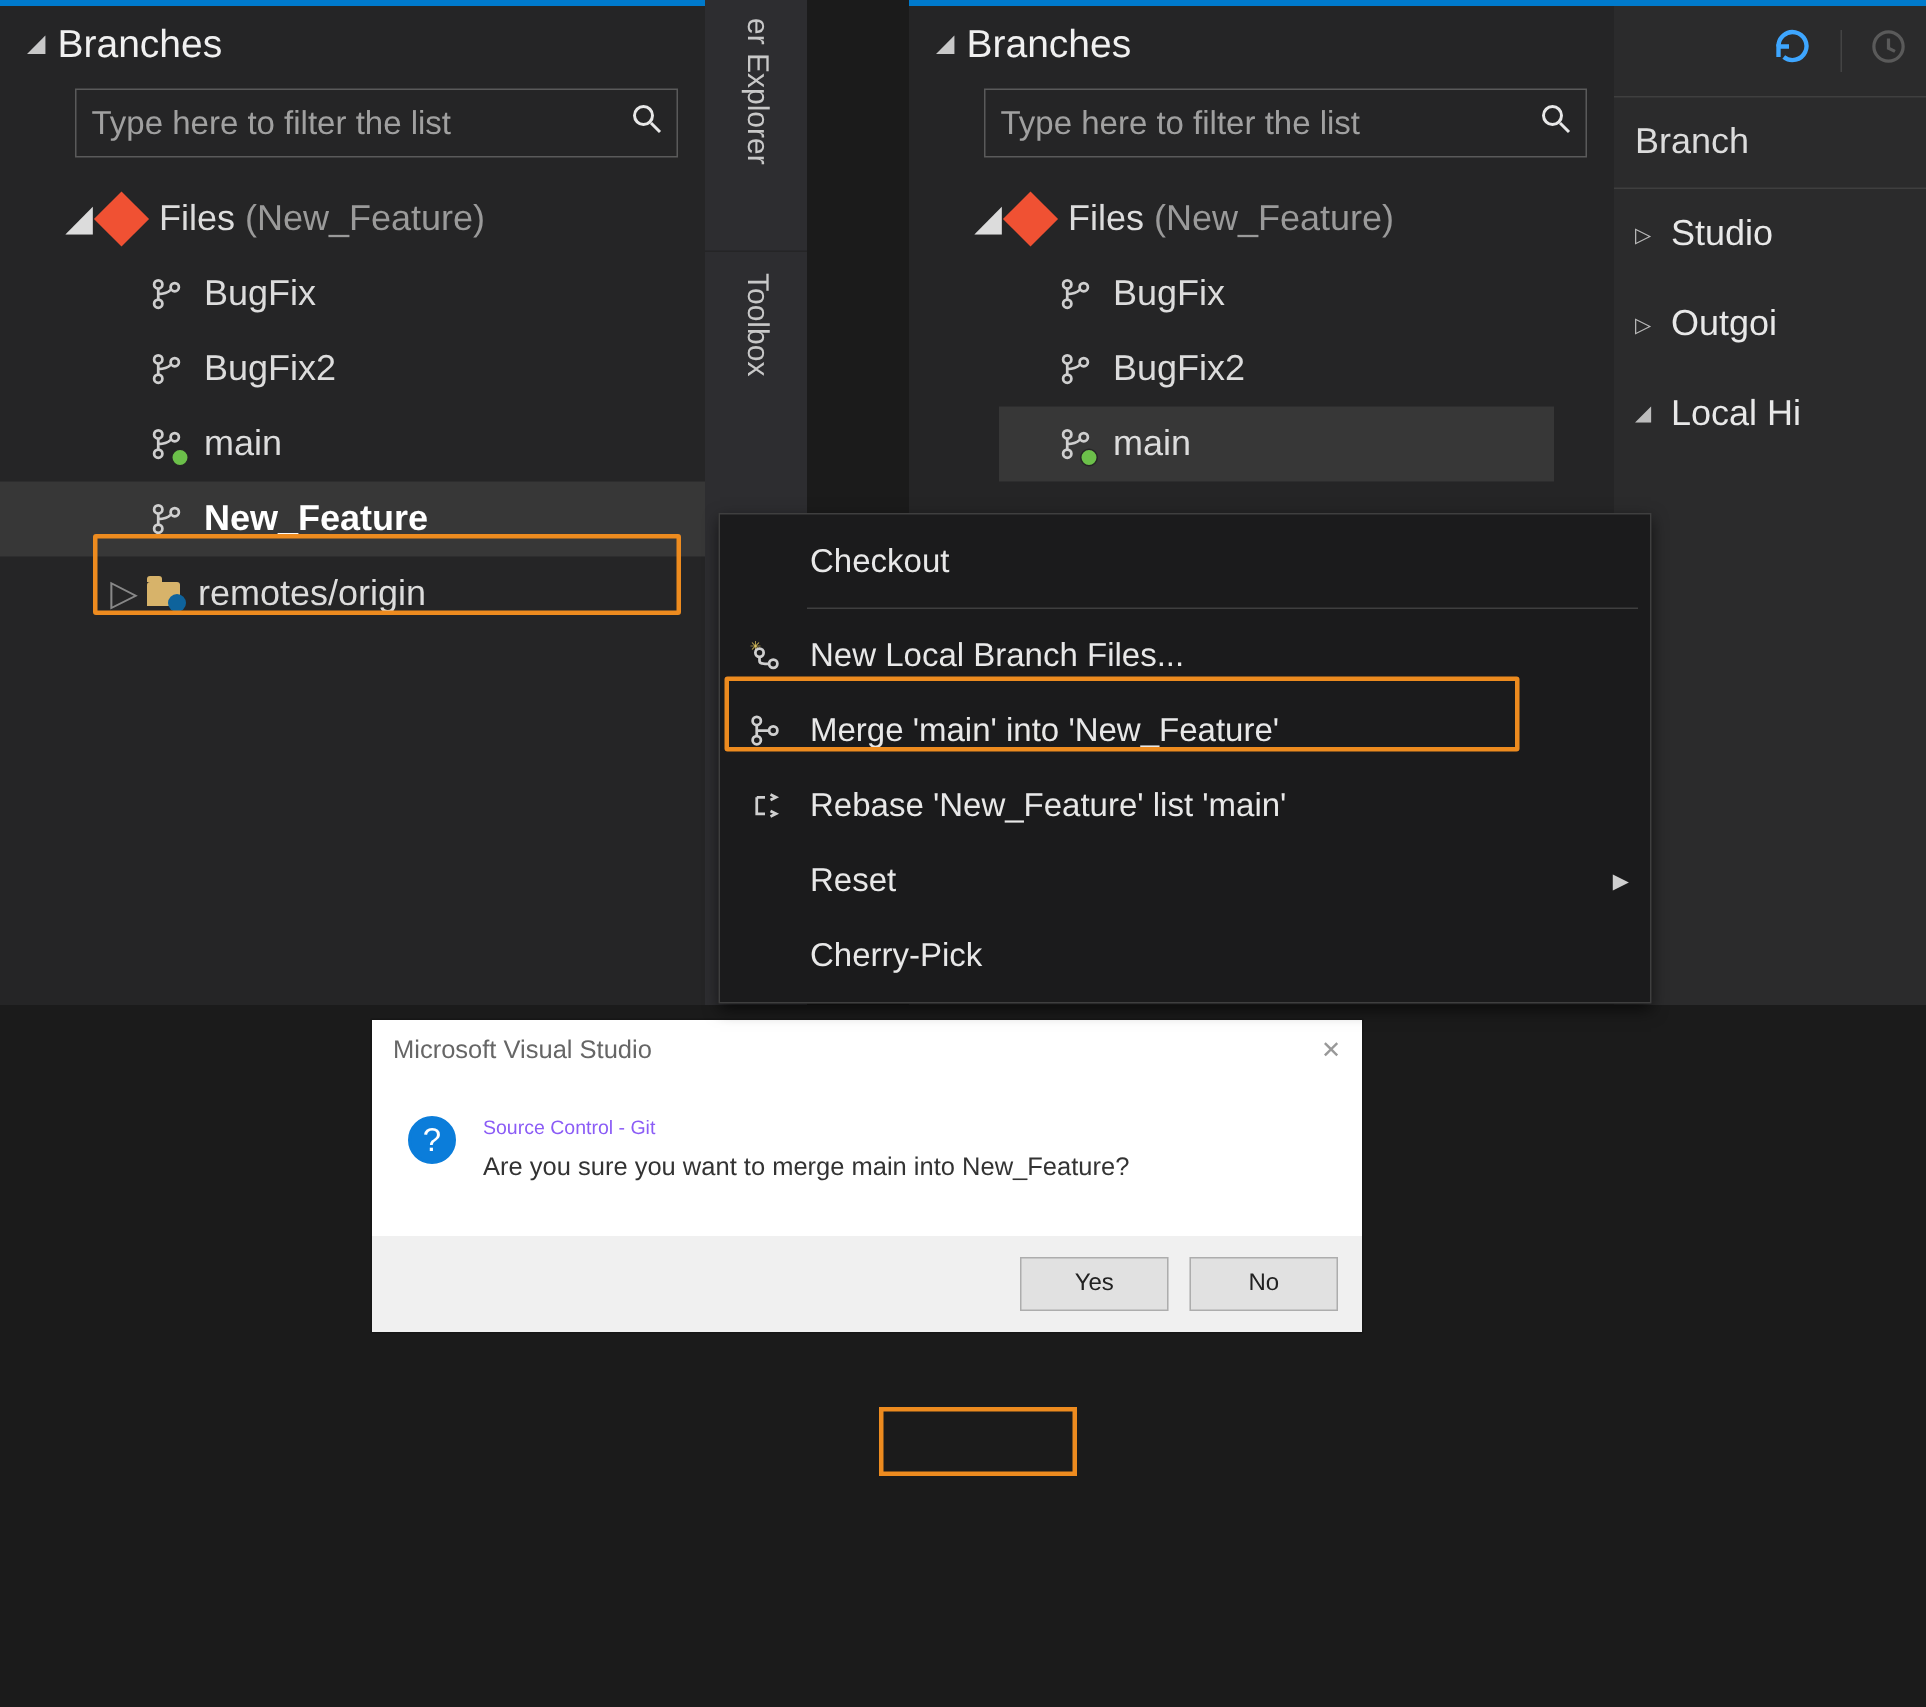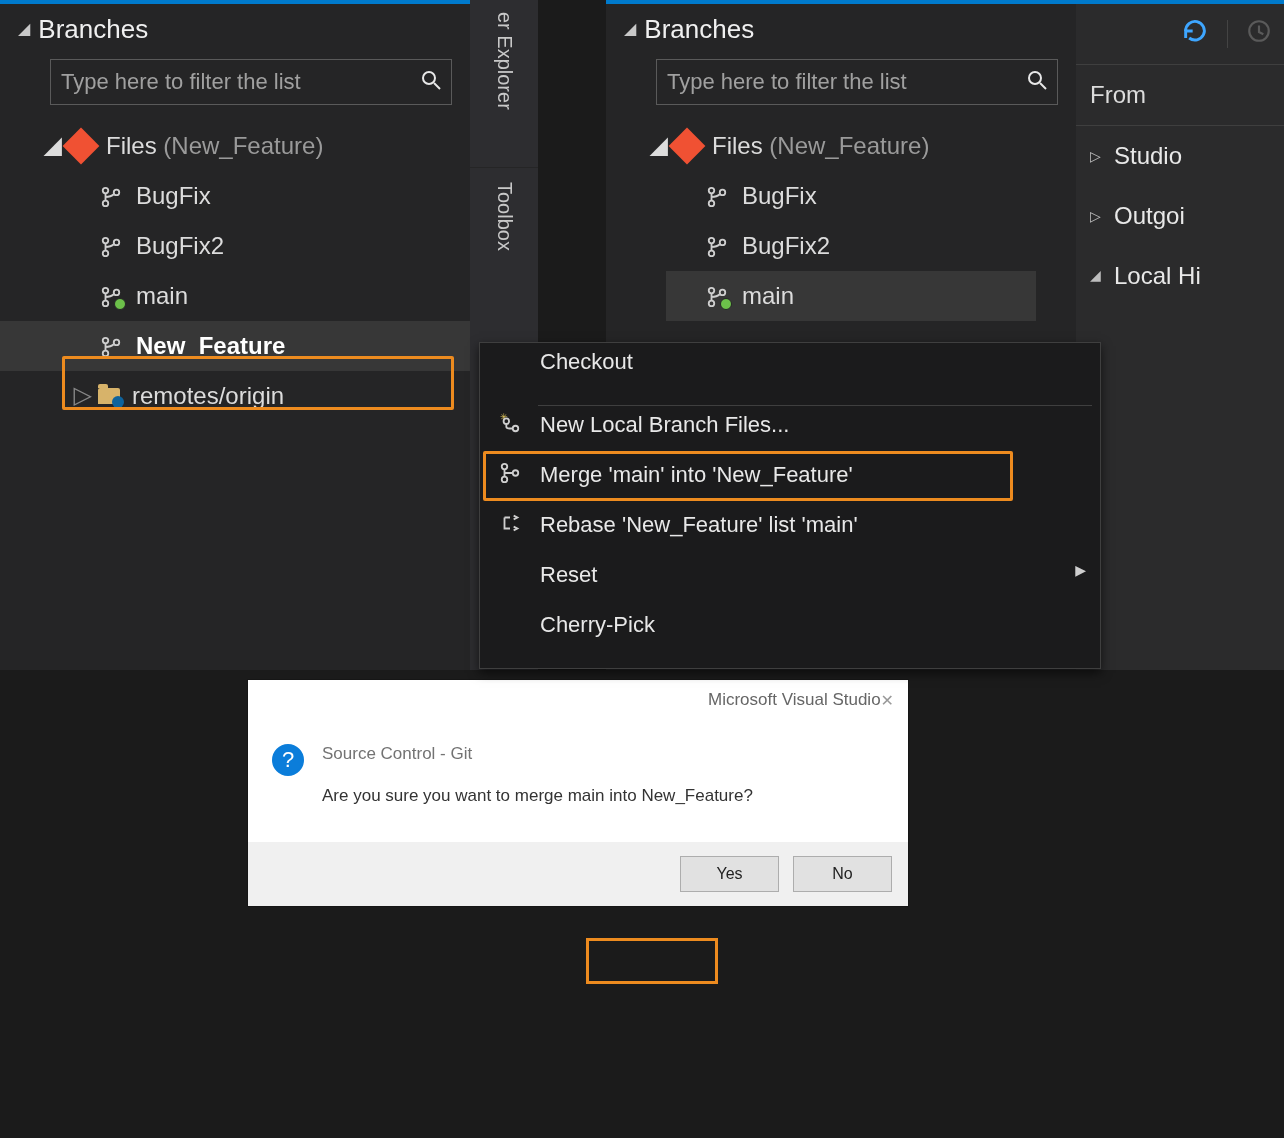--- a/index.html
+++ b/index.html
@@ -42,31 +42,31 @@
   .side-right { position:absolute; top:0; right:0; width:208px; height:670px; background:#2b2b2c; border-top:4px solid #007acc;}
   .side-toolbar { height:60px; display:flex; align-items:center; justify-content:flex-end; padding:0 12px; gap:18px; }
   .refresh-ico { color:#3ea6ff; font-size:26px; }
   .secondary-ico { color:#5a5a5a; font-size:22px; position:relative;}
   .side-sep { height:1px; background:#3f3f3f; }
   .side-item { padding:16px 12px 16px 14px; color:#e8e8e8; font-size:24px; display:flex; align-items:center; gap:8px;}
   .side-item.hdr { color:#dcdcdc; }
   .side-tri { color:#bdbdbd; font-size:14px; display:inline-block; width:16px;}
   .panel-right .row.hover { background:#373737; }
   .ctxmenu { position:absolute; top:342px; left:479px; width:622px; background:#1b1b1c; border:1px solid #3f3f3f; box-shadow:0 4px 10px rgba(0,0,0,0.6); z-index:5; padding:6px 0;}
-  .ctxmenu .mrow { display:flex; align-items:flex-start; height:50px; font-size:22px; color:#e8e8e8; position:relative;}
+  .ctxmenu .mrow { display:flex; align-items:center; height:50px; font-size:22px; color:#e8e8e8; position:relative;}
   .ctxmenu .mico { width:60px; display:flex; justify-content:center; color:#cfcfcf;}
   .ctxmenu .mlbl { flex:1; }
   .ctxmenu .msep { height:1px; background:#3f3f3f; margin:6px 8px 6px 58px;}
   .ctxmenu .marrow { color:#cfcfcf; padding-right:14px; font-size:14px;}
   .dialog { position:absolute; left:248px; top:680px; width:660px; background:#fff; box-shadow:0 0 0 1px rgba(0,0,0,0.15); font-size:17px; color:#333;}
-  .dialog .titlebar { display:flex; align-items:center; justify-content:flex-end; padding:10px 14px 12px 14px; color:#666;}
+  .dialog .titlebar { display:flex; align-items:center; justify-content:space-between; padding:10px 14px 12px 14px; color:#666;}
   .dialog .close { color:#999; font-size:16px;}
   .dialog .body { display:flex; padding:22px 24px 36px 24px; gap:18px; align-items:flex-start;}
   .dialog .qmark { width:32px; height:32px; border-radius:50%; background:#0b7dda; color:#fff; font-size:22px; display:flex; align-items:center; justify-content:center; flex:0 0 32px; border:2px solid #0b7dda;}
-  .dialog .hdr { color:#737373; margin-bottom:22px; font-size:17px;}
+  .dialog .hdr { color:#8b5cf6; margin-bottom:9px; font-size:13px;}
   .dialog .msg { color:#333;}
   .dialog .btnbar { background:#f0f0f0; padding:14px 16px; display:flex; justify-content:flex-end; gap:14px;}
   .dialog button.dlg { width:99px; height:36px; background:#e1e1e1; border:1px solid #adadad; font-size:16px; color:#222; cursor:pointer;}
   .hl-dialog { position:absolute; left:586px; top:938px; width:132px; height:46px; border:3px solid #ed8b1f; pointer-events:none; z-index:10;}
   svg.branch{width:22px; height:22px;}
 </style>
 </head>
 <body>
 
 <div class="stage">
@@ -224,21 +224,21 @@
       </span>
       <span style="width:1px;height:28px;background:#444"></span>
       <span class="secondary-ico">
         <svg width="26" height="26" viewBox="0 0 24 24">
             <circle cx="12" cy="12" r="9" stroke="#5a5a5a" stroke-width="2" fill="none"></circle>
             <path d="M12 7 v6 l4 2" stroke="#5a5a5a" stroke-width="2" fill="none"></path>
           </svg>
       </span>
     </div>
     <div class="side-sep"></div>
-    <div class="side-item hdr">From</div>
+    <div class="side-item hdr">Branch</div>
     <div class="side-sep"></div>
     <div class="side-item">
         <span class="side-tri">▷</span>
         <span>Studio</span>
       </div>
     <div class="side-item">
         <span class="side-tri">▷</span>
         <span>Outgoi</span>
       </div>
     <div class="side-item">

